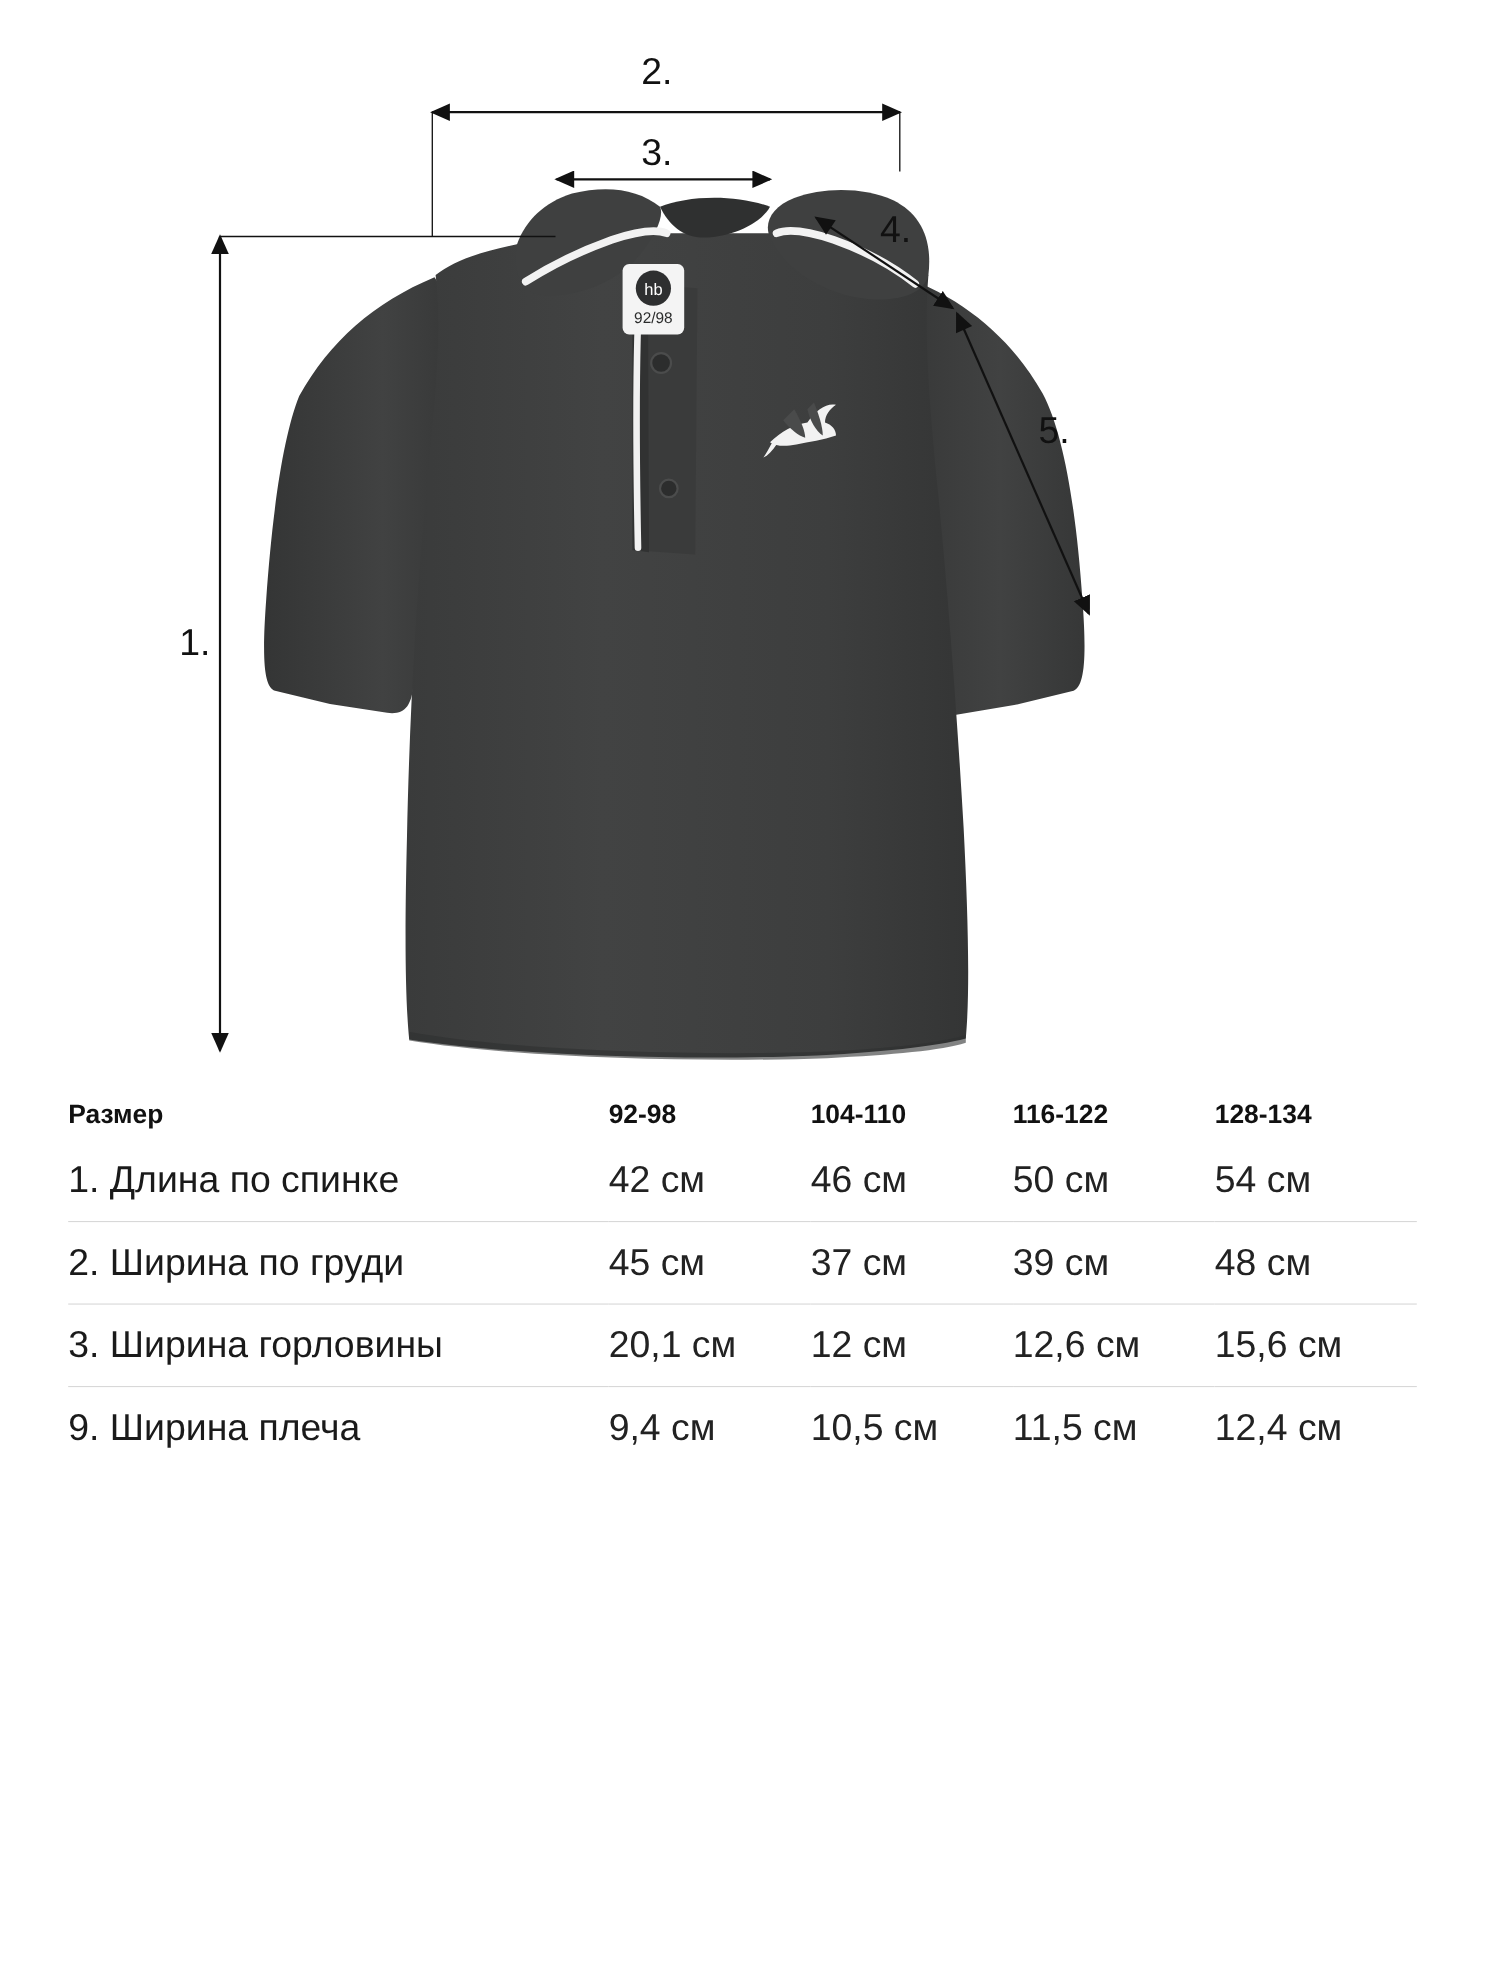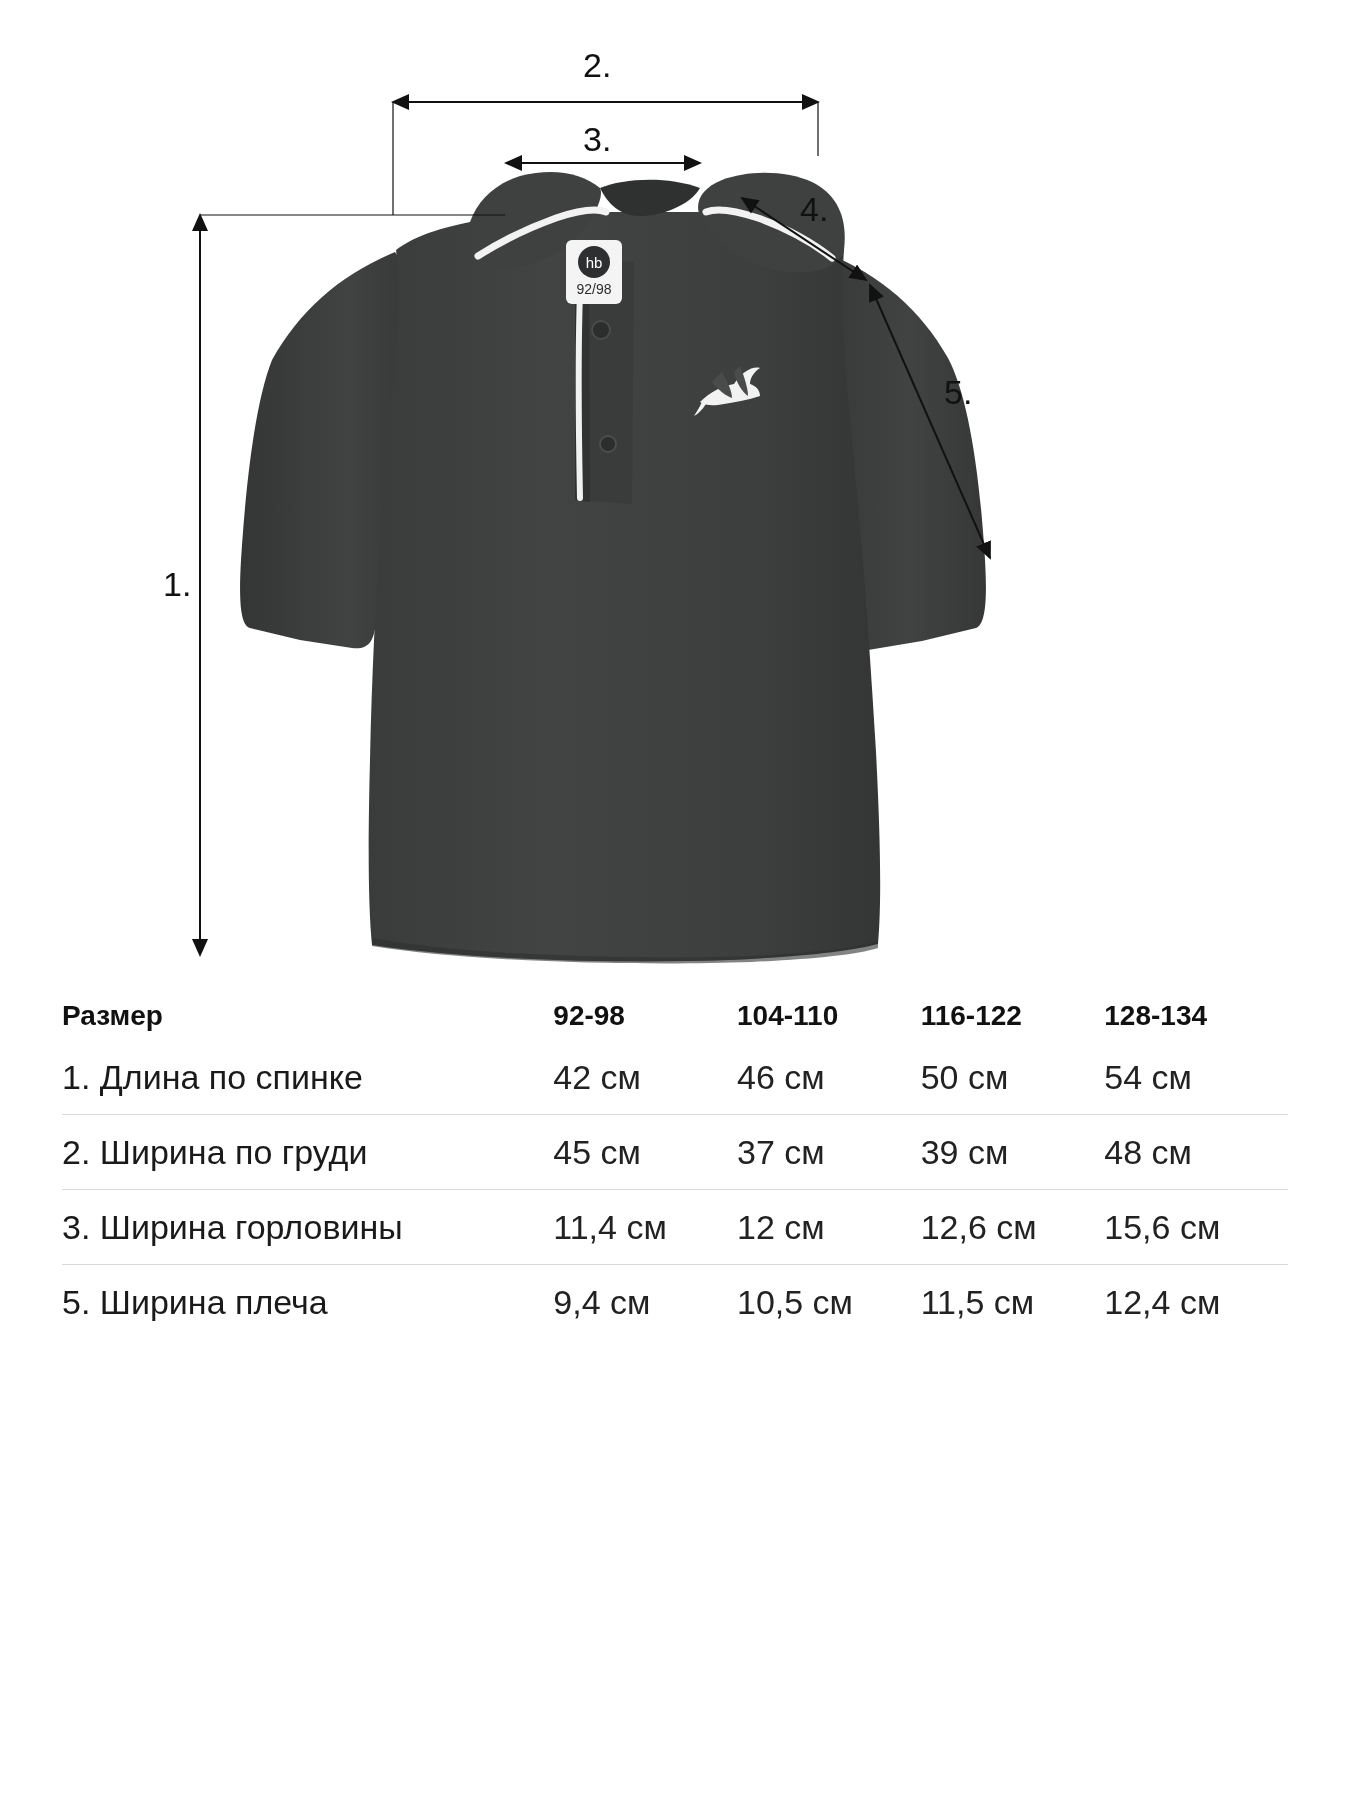--- a/index.html
+++ b/index.html
@@ -56,21 +56,21 @@
     width: 100%;
     border-collapse: collapse;
     table-layout: fixed;
   }
   th, td {
     text-align: left;
     padding: 0;
     font-family: "Liberation Sans", sans-serif;
   }
   thead th {
-    font-size: 28px;
+    font-size: 24px;
     font-weight: bold;
     color: #111111;
     padding-bottom: 8px;
     vertical-align: bottom;
   }
   col.c-name { width: 420px; }
   col.c-val  { width: 157px; }
   tbody td {
     font-size: 34px;
     font-weight: 400;
@@ -237,27 +237,27 @@
       </tr>
       <tr>
         <td class="row-name">2. Ширина по груди</td>
         <td>45 см</td>
         <td>37 см</td>
         <td>39 см</td>
         <td>48 см</td>
       </tr>
       <tr>
         <td class="row-name">3. Ширина горловины</td>
-        <td>11,4 см</td>
+        <td>20,1 см</td>
         <td>12 см</td>
         <td>12,6 см</td>
         <td>15,6 см</td>
       </tr>
       <tr>
-        <td class="row-name">5. Ширина плеча</td>
+        <td class="row-name">9. Ширина плеча</td>
         <td>9,4 см</td>
         <td>10,5 см</td>
         <td>11,5 см</td>
         <td>12,4 см</td>
       </tr>
     </tbody>
   </table>
 </div>
 
 </body></html>

